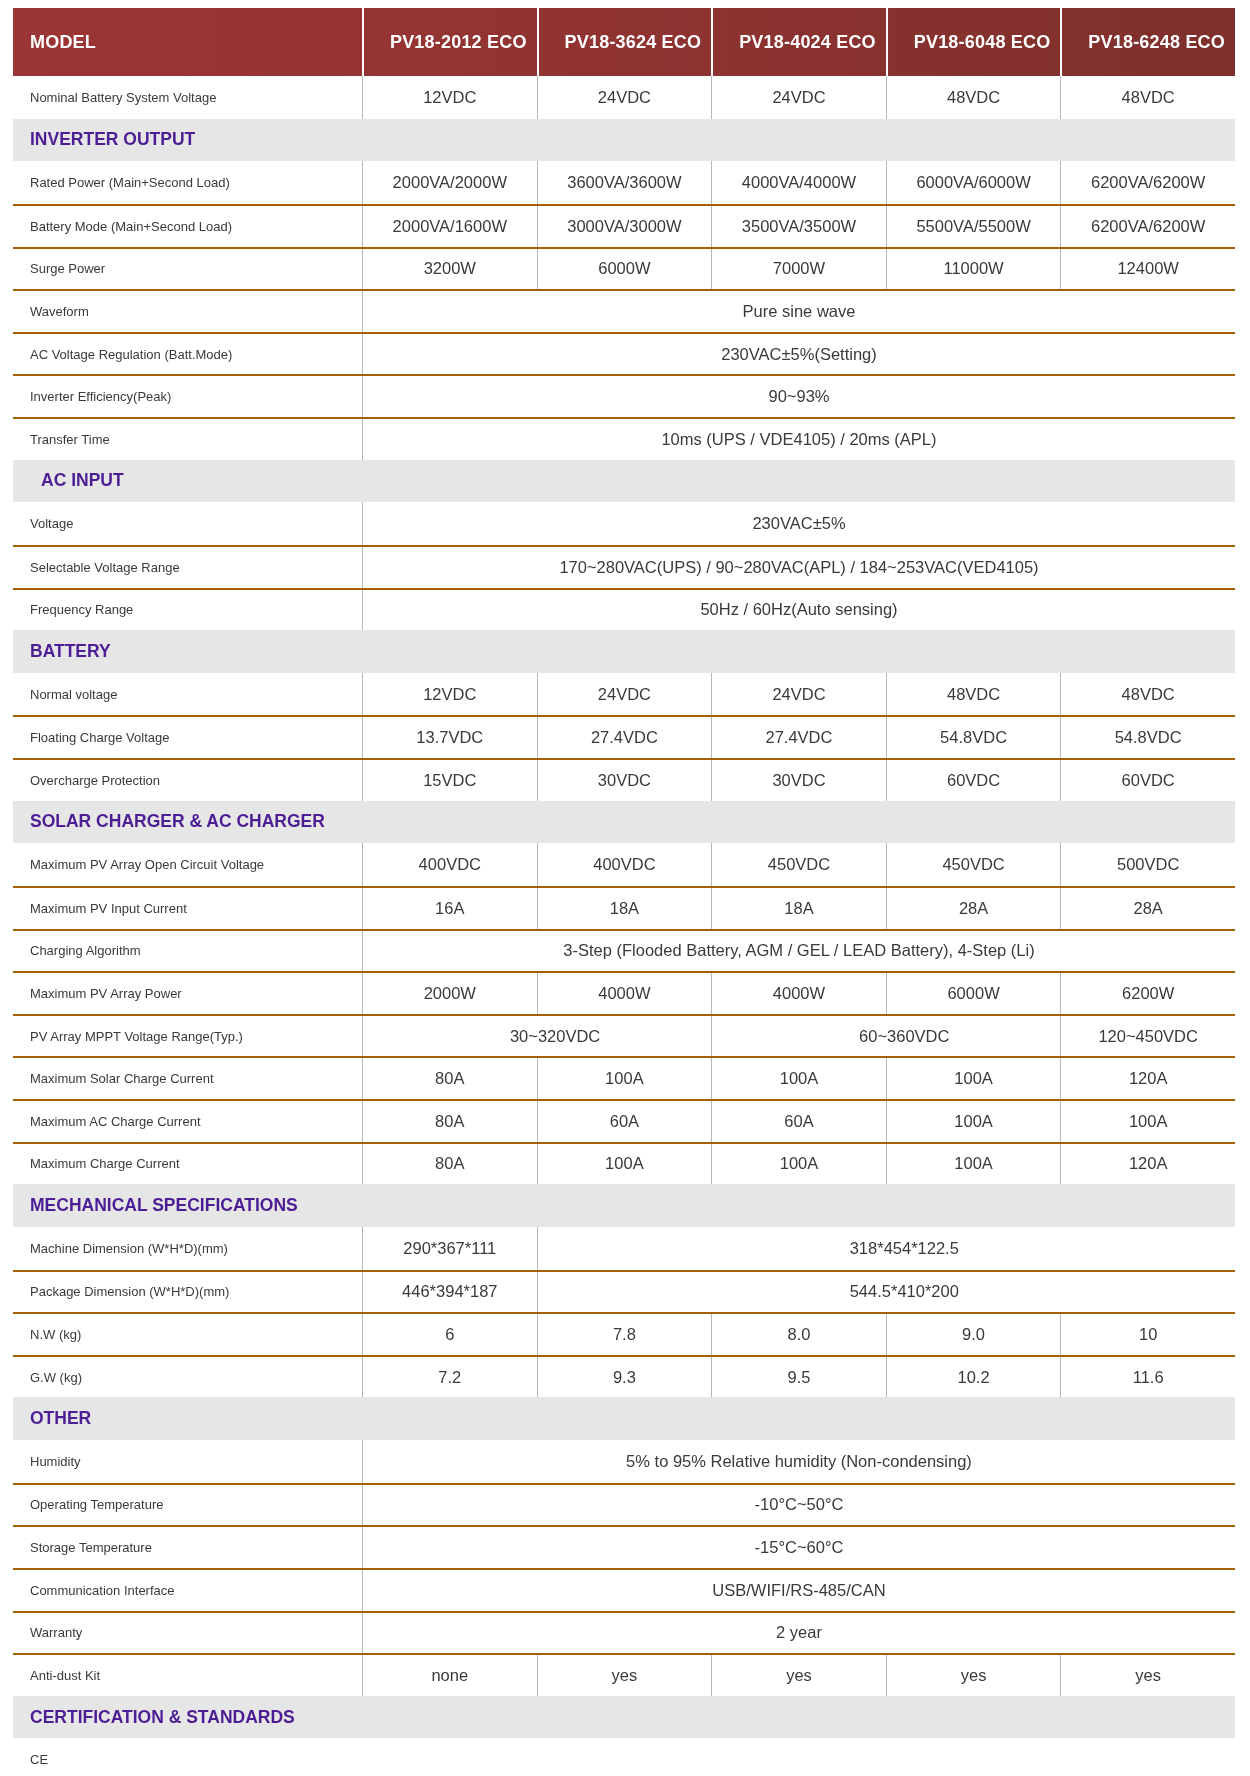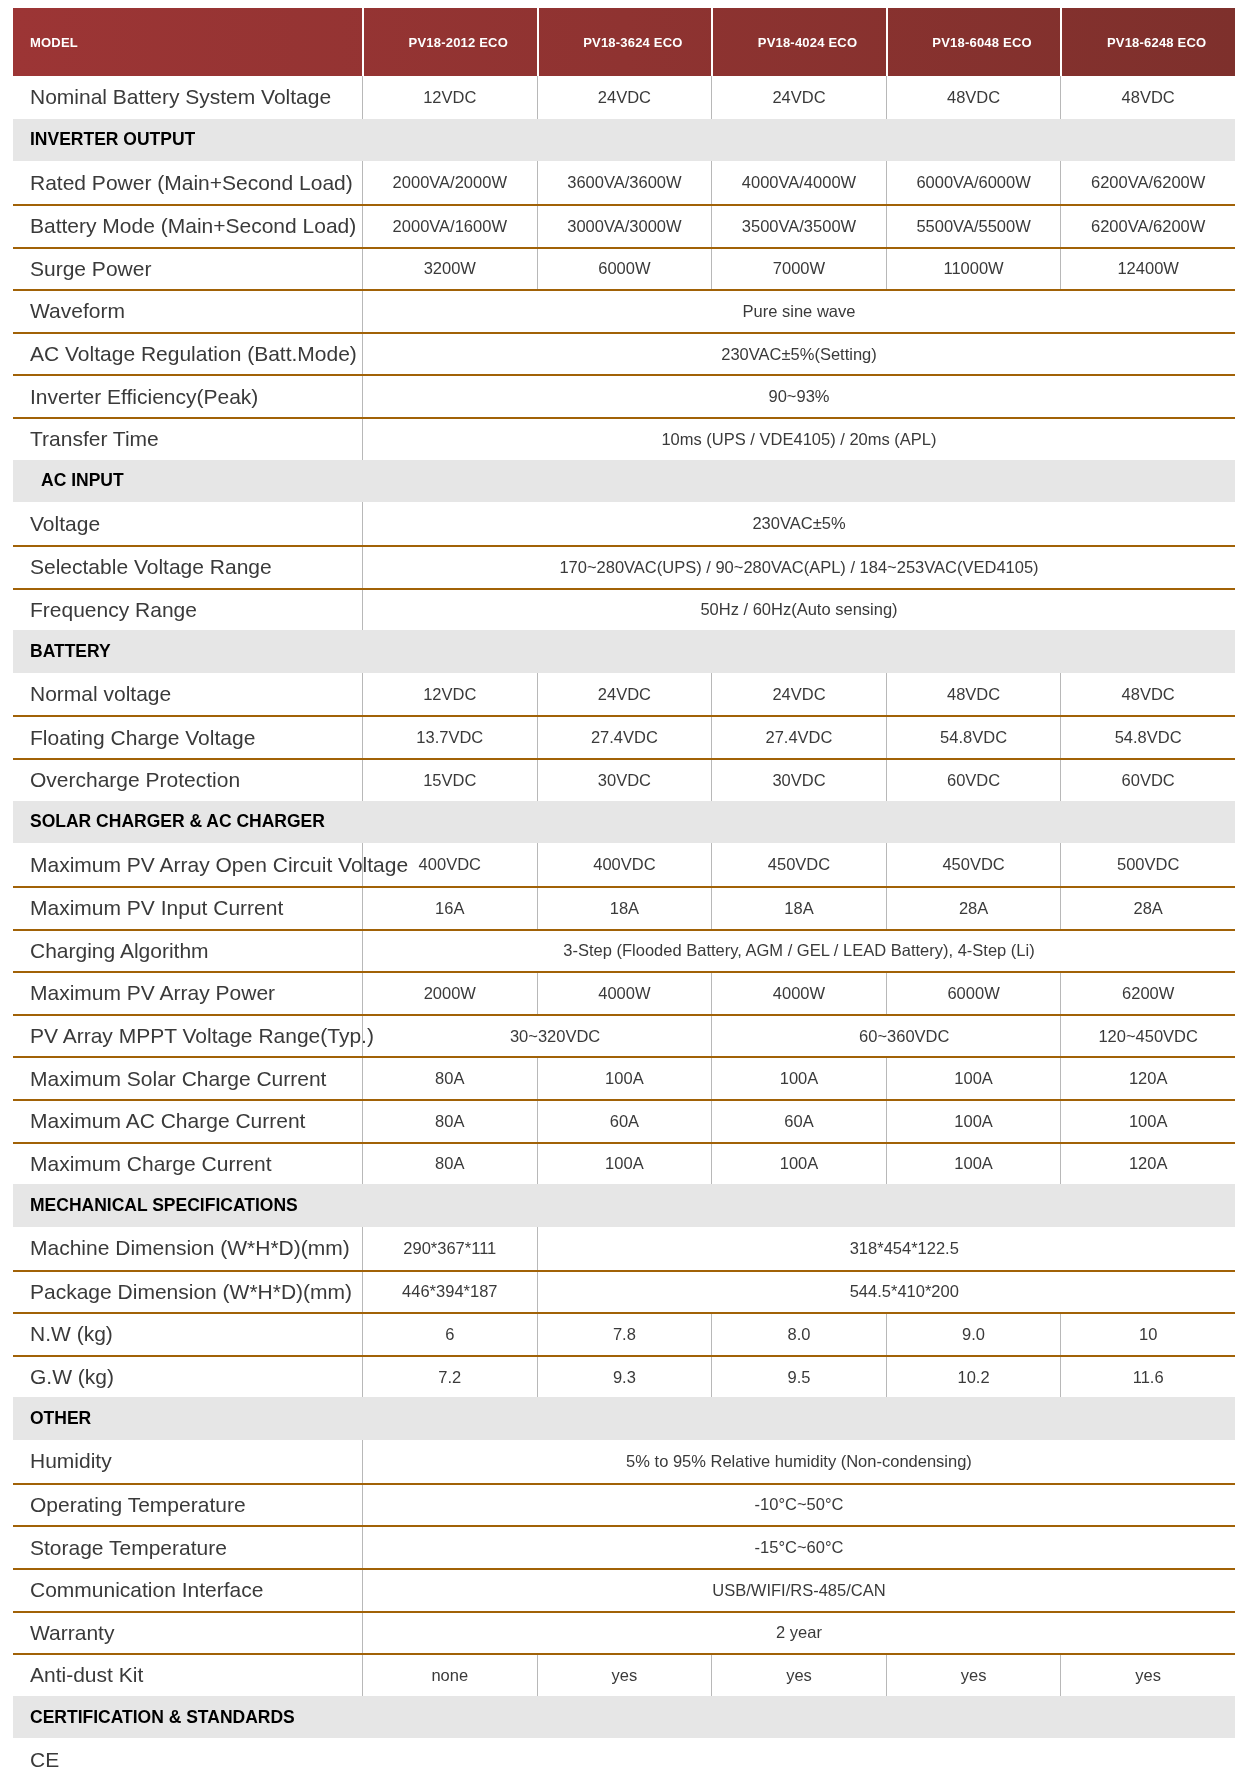--- a/index.html
+++ b/index.html
@@ -2,27 +2,27 @@
 <html><head>
 <meta charset="utf-8">
 <style>
   html, body { margin: 0; padding: 0; background: #ffffff; }
   body { width: 1250px; height: 1776px; position: relative; overflow: hidden;
          font-family: "Liberation Sans", "DejaVu Sans", sans-serif; color: #3a3a3a; }
   #spec { position: absolute; left: 13px; top: 8px; width: 1222px; }
   .row { display: flex; height: 42.63px; box-sizing: border-box; position: relative; }
   .row.sep { border-top: 2px solid #a16207; }
   .hdr { height: 68px; background: linear-gradient(90deg, #9c3535 0%, #8f3331 50%, #7e302c 100%); }
-  .hdr .c { color: #ffffff; font-weight: bold; font-size: 13px; letter-spacing: 0.2px; }
+  .hdr .c { color: #ffffff; font-weight: bold; font-size: 18px; letter-spacing: 0.2px; }
   .hdr .c + .c { border-left: 2px solid #ffffff; padding-left: 16px; }
   .band { background: #e6e6e6; }
-  .band .lbl { font-weight: bold; color: #000000; font-size: 17.5px; }
+  .band .lbl { font-weight: bold; color: #4c1d95; font-size: 17.5px; }
   .c { display: flex; align-items: center; justify-content: center; box-sizing: border-box;
        font-size: 16.5px; white-space: nowrap; }
-  .lbl { width: 349px; justify-content: flex-start; padding-left: 17px; font-size: 21px; color: #3a3a3a; }
+  .lbl { width: 349px; justify-content: flex-start; padding-left: 17px; font-size: 13px; color: #3a3a3a; }
   .hdr .lbl { padding-left: 17px; }
   .d { border-left: 1.5px solid #b8b8b8; color: #3a3a3a; }
   .s1 { width: 174.6px; } .s2 { width: 349.2px; padding-left: 36px; }
   .s4 { width: 698.4px; padding-left: 36px; } .s5 { width: 873px; }
   .plain .lbl { padding-left: 17px; }
 </style>
 </head>
 <body>
 
 <div id="spec">

